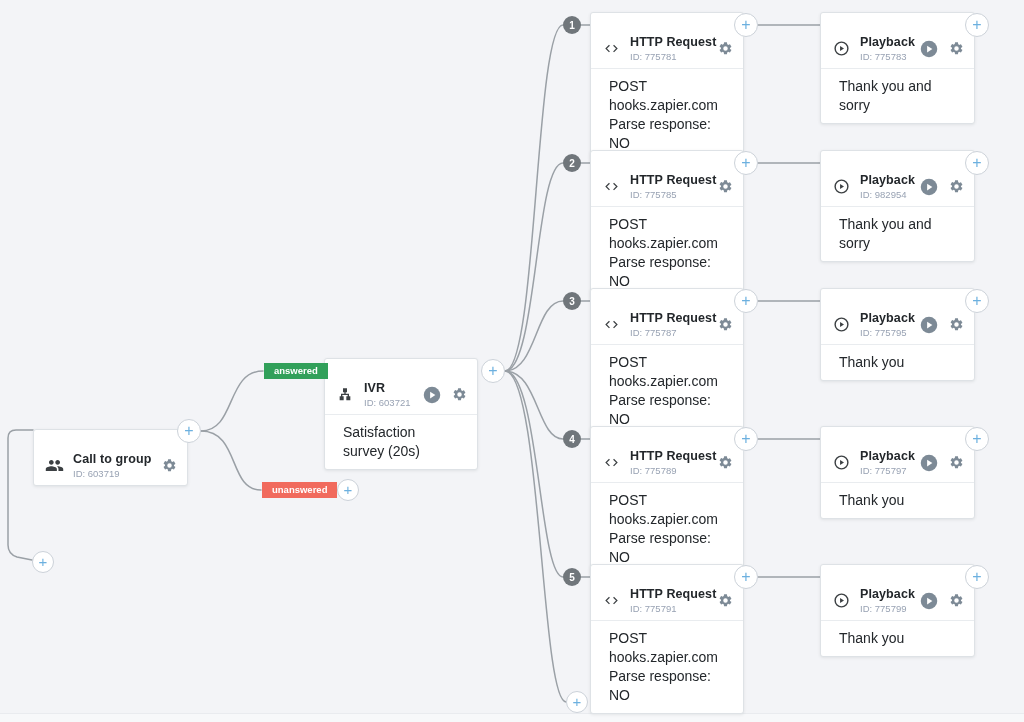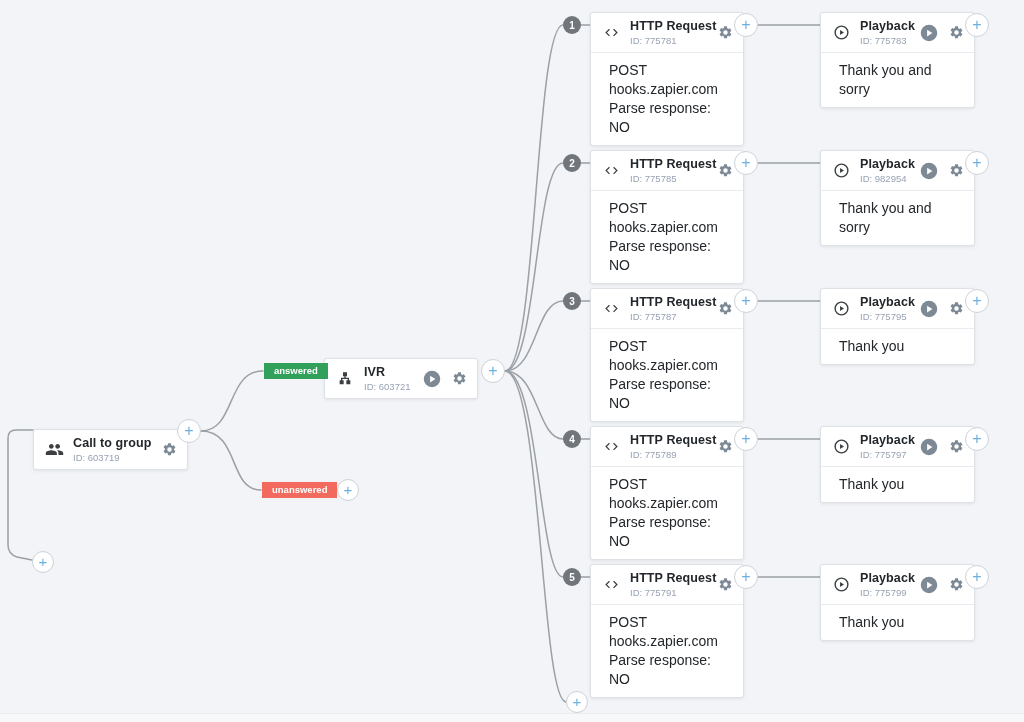--- a/index.html
+++ b/index.html
@@ -9,21 +9,21 @@
     background:#f3f4f7;
     font-family:"Liberation Sans", sans-serif;
   }
   .wires{position:absolute;left:0;top:0;z-index:0;}
   .wires path{fill:none;stroke:#9aa0a6;stroke-width:1.5;stroke-linecap:round;}
   .bottom-strip{position:absolute;left:0;top:713px;width:1024px;height:9px;
     background:#f7f8fa;border-top:1px solid #e9ebef;z-index:0;}
 
   .node{position:absolute;background:#fff;border:1px solid #dee2e6;border-radius:3px;
     box-shadow:0 1px 3px rgba(60,64,67,.10);z-index:1;}
-  .hdr{display:flex;align-items:center;padding:6px 10px;gap:9px;}
+  .hdr{display:flex;align-items:center;padding:6px 10px;gap:9px;margin-top:16px;}
   .nicon{display:flex;align-items:center;justify-content:center;width:20px;flex:none;}
   .titles{flex:1;display:flex;flex-direction:column;min-width:0;}
   .title{font-size:12.5px;font-weight:700;color:#23272b;letter-spacing:.1px;white-space:nowrap;}
   .nid{font-size:9.5px;color:#98a2b3;margin-top:2px;white-space:nowrap;}
   .hbtn{flex:none;display:flex;align-items:center;cursor:pointer;margin-left:2px;}
   .nbody{border-top:1px solid #e9ecef;padding:8px 18px;font-size:14px;line-height:19px;color:#23272b;}
   .nbody .bline{min-height:19px;}
 
   .plus{position:absolute;width:24px;height:24px;border-radius:50%;background:#fff;
     border:1px solid #ccd2d9;color:#6cb0df;display:flex;align-items:center;justify-content:center;
@@ -118,20 +118,23 @@
             <circle cx="12" cy="12" r="11" fill="#7d8a96"></circle>
             <path d="M9.5 7.5v9l7-4.5z" fill="#fff"></path>
           </svg>
       </span>
       <span class="hbtn">
         <svg viewBox="0 0 24 24" width="15" height="15" fill="#7d8a96">
             <path d="M19.14 12.94c.04-.31.06-.62.06-.94s-.02-.63-.06-.94l2.03-1.58a.5.5 0 0 0 .12-.64l-1.92-3.32a.5.5 0 0 0-.61-.22l-2.39.96a7.3 7.3 0 0 0-1.62-.94l-.36-2.54A.5.5 0 0 0 13.9 2h-3.8a.5.5 0 0 0-.49.42l-.36 2.54c-.59.24-1.13.56-1.62.94l-2.39-.96a.5.5 0 0 0-.61.22L2.71 8.48a.5.5 0 0 0 .12.64l2.03 1.58c-.04.31-.06.62-.06.94s.02.63.06.94l-2.03 1.58a.5.5 0 0 0-.12.64l1.92 3.32c.14.24.42.34.61.22l2.39-.96c.49.38 1.03.7 1.62.94l.36 2.54c.04.24.24.42.49.42h3.8c.25 0 .45-.18.49-.42l.36-2.54c.59-.24 1.13-.56 1.62-.94l2.39.96c.19.12.47.02.61-.22l1.92-3.32a.5.5 0 0 0-.12-.64zM12 15.6a3.6 3.6 0 1 1 0-7.2 3.6 3.6 0 0 1 0 7.2z"></path>
           </svg>
       </span>
     </div>
+    <div class="nbody">
+      <div>Satisfaction survey (20s)</div>
+    </div>
   </div>
   <div class="plus" style="left:481px;top:359px">
       <span>+</span>
     </div>
 
   <div class="numbadge" style="left:563px;top:16px">1</div>
   <div class="node" style="left:590px;top:12px;width:154px">
     <div class="hdr">
       <span class="nicon">
           <svg viewBox="0 0 24 24" width="15" height="15" fill="#3c4043">

